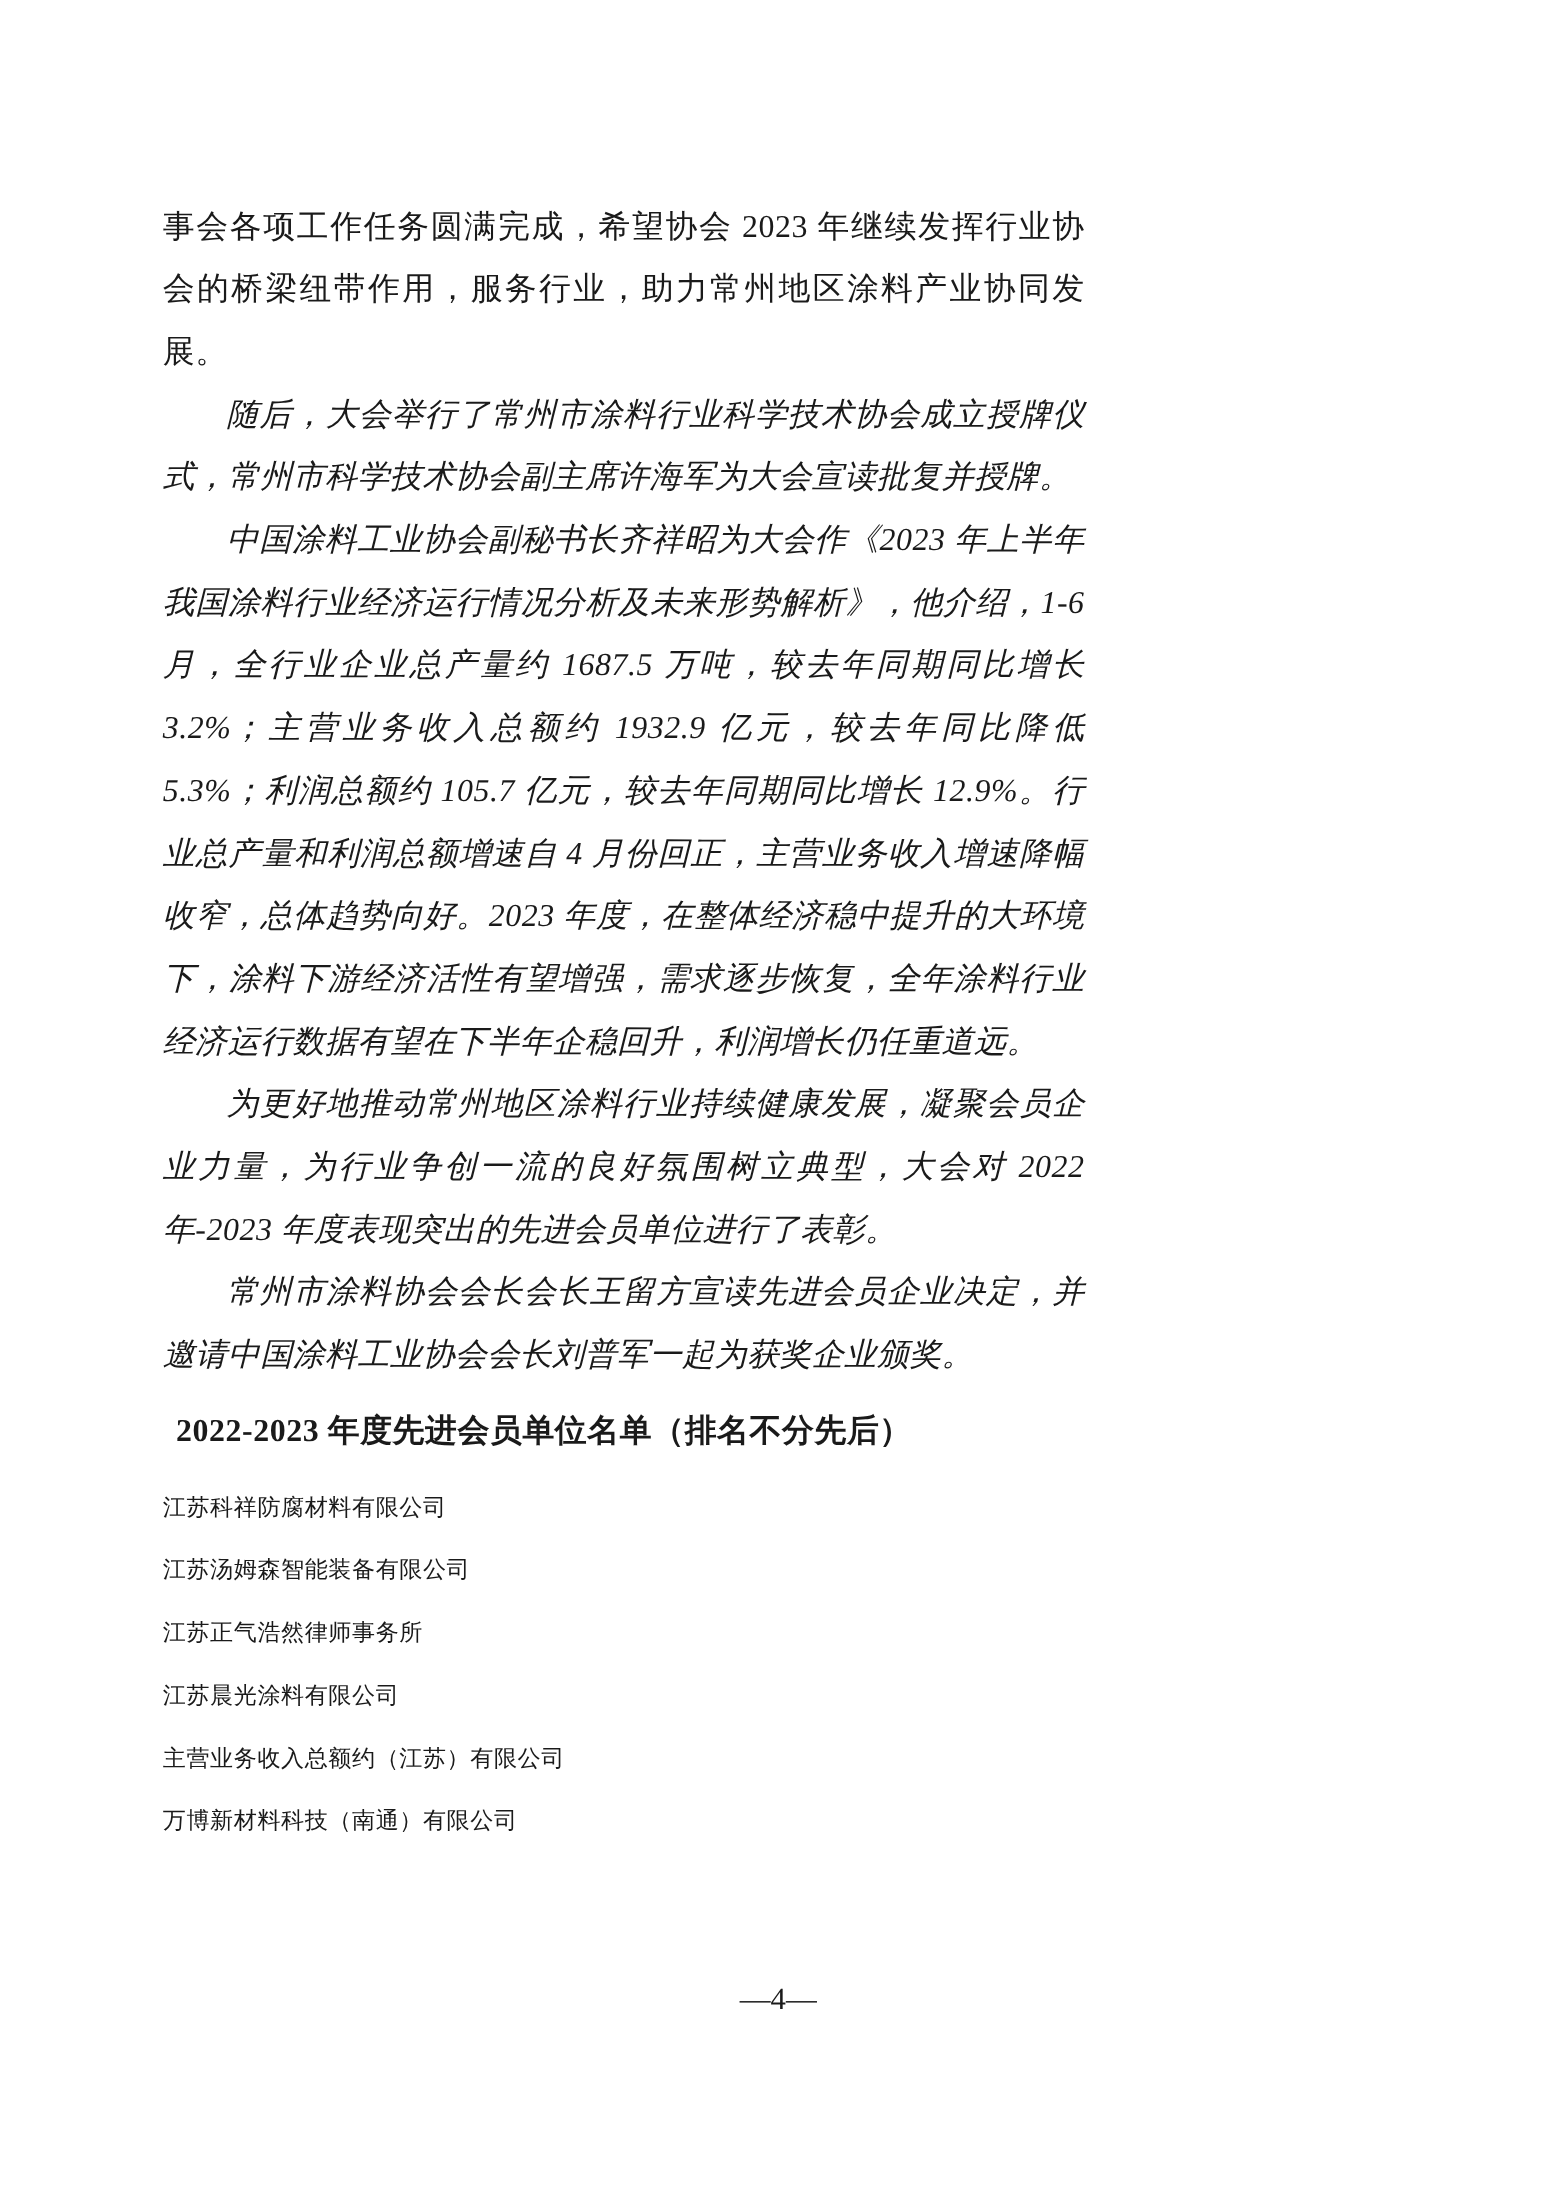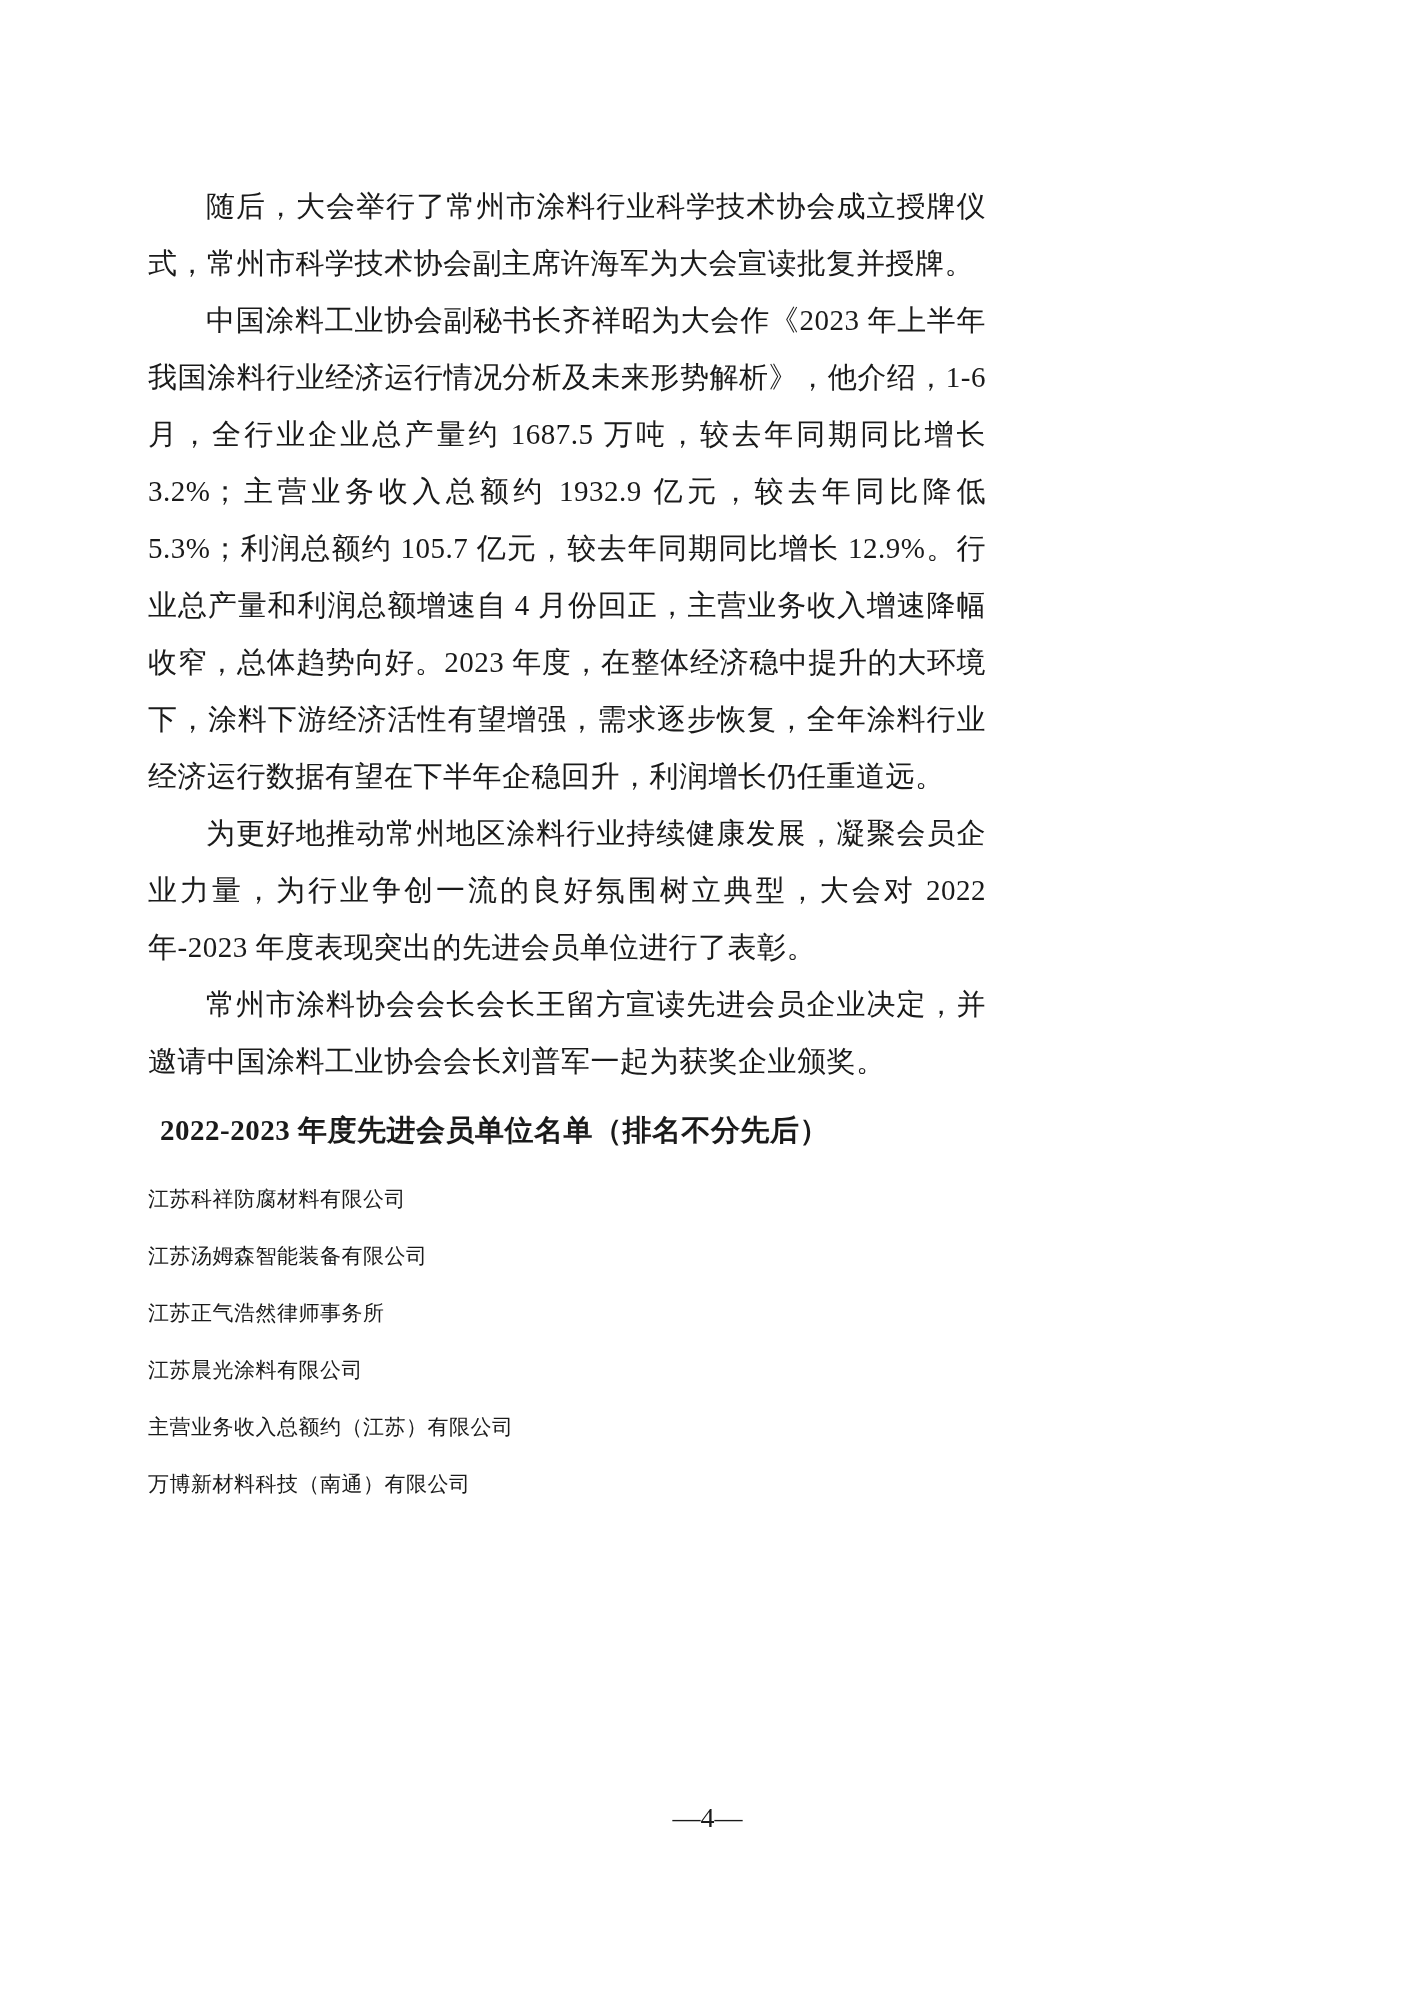--- a/index.html
+++ b/index.html
@@ -25,20 +25,21 @@
   .para {
     margin: 0;
     font-size: 29px;
     line-height: 57px;
     text-align: justify;
     text-justify: inter-character;
     letter-spacing: 0.5px;
   }
   .para.indent {
     text-indent: 2em;
+    font-style: italic;
   }
   .heading {
     margin: 12px;
     font-size: 29px;
     line-height: 57px;
     font-weight: bold;
     letter-spacing: 0.5px;
   }
   .company {
     margin: 0;
@@ -54,20 +55,21 @@
     text-align: center;
     font-size: 28px;
     line-height: 40px;
   }
 </style>
 </head>
 <body>
 
 <div class="page">
   <div class="content">
+    <p class="para">事会各项工作任务圆满完成，希望协会 2023 年继续发挥行业协会的桥梁纽带作用，服务行业，助力常州地区涂料产业协同发展。</p>
     <p class="para indent">随后，大会举行了常州市涂料行业科学技术协会成立授牌仪式，常州市科学技术协会副主席许海军为大会宣读批复并授牌。</p>
     <p class="para indent">中国涂料工业协会副秘书长齐祥昭为大会作《2023 年上半年我国涂料行业经济运行情况分析及未来形势解析》，他介绍，1-6 月，全行业企业总产量约 1687.5 万吨，较去年同期同比增长 3.2%；主营业务收入总额约 1932.9 亿元，较去年同比降低 5.3%；利润总额约 105.7 亿元，较去年同期同比增长 12.9%。行业总产量和利润总额增速自 4 月份回正，主营业务收入增速降幅收窄，总体趋势向好。2023 年度，在整体经济稳中提升的大环境下，涂料下游经济活性有望增强，需求逐步恢复，全年涂料行业经济运行数据有望在下半年企稳回升，利润增长仍任重道远。</p>
     <p class="para indent">为更好地推动常州地区涂料行业持续健康发展，凝聚会员企业力量，为行业争创一流的良好氛围树立典型，大会对 2022 年-2023 年度表现突出的先进会员单位进行了表彰。</p>
     <p class="para indent">常州市涂料协会会长会长王留方宣读先进会员企业决定，并邀请中国涂料工业协会会长刘普军一起为获奖企业颁奖。</p>
     <p class="heading">2022-2023 年度先进会员单位名单（排名不分先后）</p>
     <p class="company">江苏科祥防腐材料有限公司</p>
     <p class="company">江苏汤姆森智能装备有限公司</p>
     <p class="company">江苏正气浩然律师事务所</p>
     <p class="company">江苏晨光涂料有限公司</p>
     <p class="company">主营业务收入总额约（江苏）有限公司</p>

